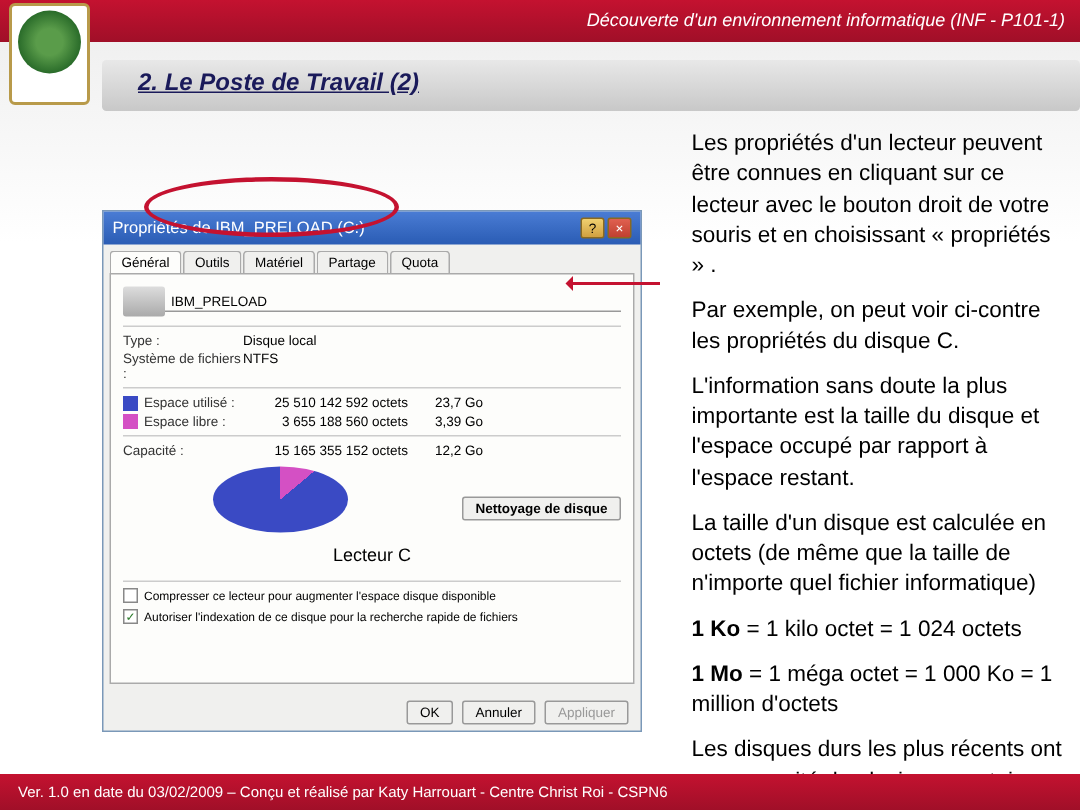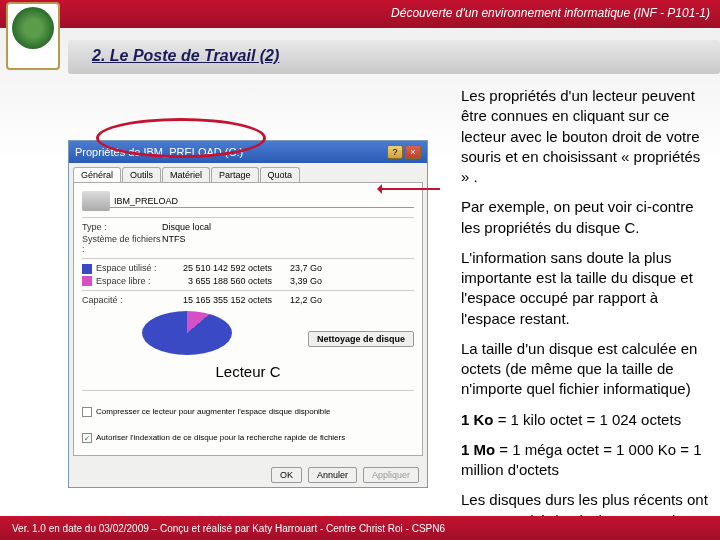--- a/index.html
+++ b/index.html
@@ -27,24 +27,24 @@
   .info-val { flex: 1; }
   .info-num { width: 110px; text-align: right; }
   .info-gb { width: 50px; text-align: right; }
   .hr { border-top: 1px solid #ccc; margin: 4px 0; }
   .sw { width: 10px; height: 10px; display: inline-block; margin-right: 4px; vertical-align: middle; }
   .sw-blue { background: #3a4ac4; }
   .sw-pink { background: #d450c4; }
   .pie { width: 90px; height: 50px; position: relative; margin: 6px 0 2px 60px; }
   .pie-top { width: 90px; height: 44px; border-radius: 50%; background: conic-gradient(#d450c4 0deg 50deg, #3a4ac4 50deg 360deg); position: absolute; top: 0; }
   .pie-side { width: 90px; height: 12px; background: #2a3a94; position: absolute; top: 22px; border-radius: 0 0 45px 45px / 0 0 22px 22px; z-index: -1; }
-  .pie-label { text-align: center; font-size: 15px; margin-top: 2px; }
+  .pie-label { text-align: center; font-size: 12px; margin-top: 2px; }
   .btn { font-size: 9px; padding: 2px 8px; background: #f0f0ee; border: 1px solid #999; border-radius: 2px; }
   .clean-btn { position: absolute; right: 8px; top: 148px; font-weight: bold; }
-  .chk-row { font-size: 8px; margin-top: 16px; display: flex; gap: 4px; }
+  .chk-row { font-size: 8px; margin-top: 4px; display: flex; align-items: center; gap: 4px; }
   .chk { width: 10px; height: 10px; border: 1px solid #888; background: #fff; display: inline-flex; align-items: center; justify-content: center; font-size: 8px; color: #2a7a2a; }
   .dlg-footer { position: absolute; bottom: 4px; right: 8px; display: flex; gap: 6px; }
   .arrow { position: absolute; top: 188px; left: 380px; width: 60px; height: 2px; background: #c41230; z-index: 20; }
   .arrow::after { content: ''; position: absolute; left: -8px; top: -4px; border: 5px solid transparent; border-right-color: #c41230; }
   .red-ellipse { position: absolute; top: 118px; left: 96px; width: 170px; height: 40px; border: 3px solid #c41230; border-radius: 50%; z-index: 15; }
   .content { position: absolute; top: 86px; left: 461px; right: 12px; font-size: 15px; line-height: 1.35; }
   .content p { margin-bottom: 10px; }
   .footer { position: absolute; bottom: 0; left: 0; right: 0; height: 24px; background: linear-gradient(to bottom, #c41230, #a00f28); color: #fff; font-size: 10px; display: flex; align-items: center; justify-content: flex-start; padding: 0 12px; }
 </style>
 </head>

